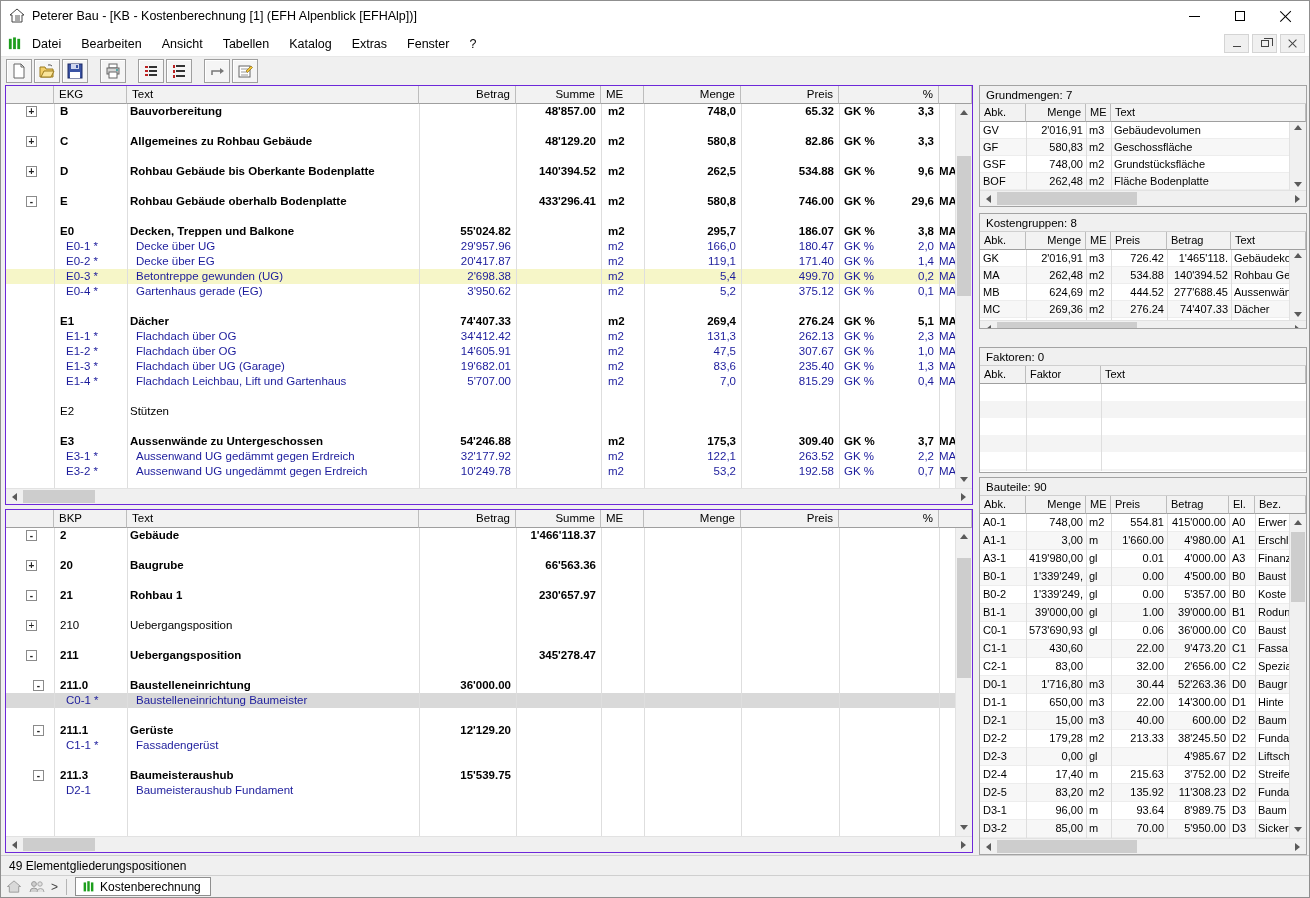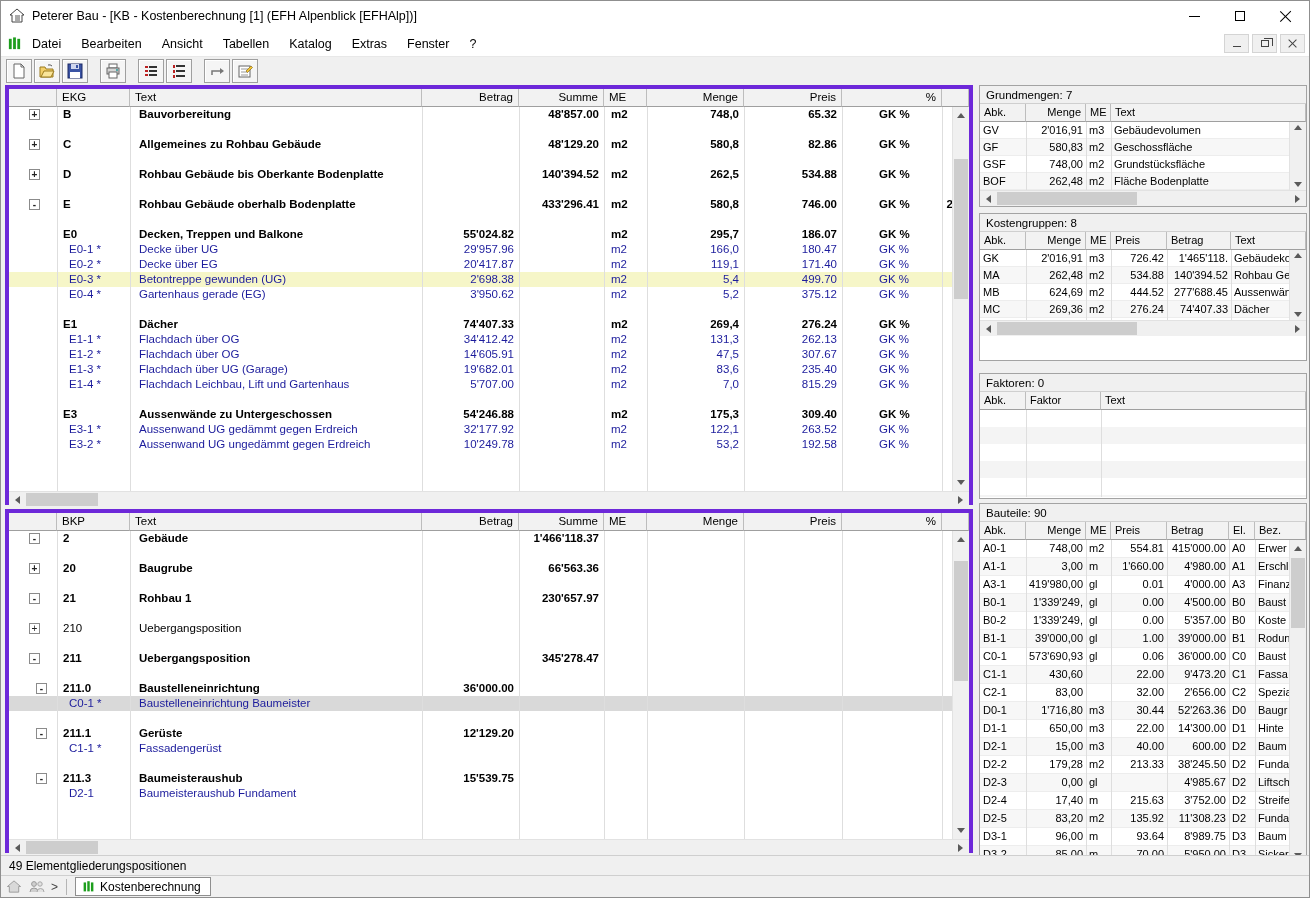--- a/index.html
+++ b/index.html
@@ -39,43 +39,43 @@
   .tb-btn { width:26px; height:24px; border:1px solid #9f9f9f; background:#f5f5f5;
             box-shadow:inset 1px 1px 0 #fff; display:flex; align-items:center; justify-content:center; }
   .tb-gap { width:8px; }
 
   
   .main { position:absolute; top:84px; left:0; right:0; height:770px; background:#f0f0f0; }
   .left-pane { position:absolute; left:4px; top:0; width:968px; height:770px; }
   .right-pane { position:absolute; left:978px; top:0; width:328px; height:770px; }
 
   
-  .grid { border:4px solid #6d28d9; background:#fff; position:relative; }
+  .grid { border:1px solid #6d28d9; background:#fff; position:relative; }
   .grid-top { height:420px; }
   .grid-bottom { height:344px; margin-top:4px; }
   .ghead { display:flex; height:18px; }
   .hc { background:#f2f2f2; border-right:1px solid #bdbdbd; border-bottom:1px solid #9f9f9f;
         font-size:11.5px; height:18px; line-height:16px; padding:0 5px; overflow:hidden; white-space:nowrap; }
   .hc.num { text-align:right; }
   .gbody { position:relative; overflow:hidden; }
   .gbody-top { height:384px; }
   .gbody-bottom { height:308px; }
   .content { position:absolute; left:0; top:0; right:17px; bottom:0; overflow:hidden; }
   .vl { position:absolute; top:0; bottom:0; width:1px; background:#dedede; pointer-events:none; }
 
   .r { display:flex; height:15px; line-height:15px; font-size:11.5px; color:#000; }
   .r.gap { margin-top:15px; }
   .r.bold { font-weight:bold; }
   .r.child { color:#1c1c9c; }
   .r.sel-y { background:#f6f6c8; }
   .r.sel-g { background:#d9d9d9; }
   .ce { overflow:hidden; white-space:nowrap; flex:none; }
-  .w-exp{width:48px;} .w-id{width:73px;padding-left:6px;} .w-text{width:292px;padding-left:9px;}
+  .w-exp{width:48px;} .w-id{width:73px;padding-left:6px;} .w-text{width:292px;padding-left:3px;}
   .w-b{width:97px;} .w-s{width:85px;} .w-me{width:43px;padding-left:7px;}
-  .w-m{width:97px;} .w-p{width:98px;} .w-gk{width:100px;display:flex;margin-left:32px;} .w-ma{flex:1;}
+  .w-m{width:97px;} .w-p{width:98px;} .w-gk{width:100px;display:flex;} .w-ma{flex:1;}
   .num { text-align:right; padding-right:5px; }
   .child .w-id { padding-left:12px; } .child .w-text { padding-left:9px; }
   .i1 .w-id { }
   .gk-lbl { padding-left:5px; } .gk-val { flex:1; text-align:right; padding-right:5px; }
   .exp { display:inline-block; width:11px; height:11px; border:1px solid #8b8b8b; background:#fff;
          font-size:10px; line-height:9px; text-align:center; margin:2px 0 0 20px; color:#222; }
   .ind .exp { margin-left:27px; }
   .exp:empty { visibility:hidden; }
 
   
@@ -461,20 +461,35 @@
                 <span class="ce w-s num"></span>
                 <span class="ce w-me">m2</span>
                 <span class="ce w-m num">7,0</span>
                 <span class="ce w-p num">815.29</span>
                 <span class="ce w-gk">
                   <span class="gk-lbl">GK %</span>
                   <span class="gk-val">0,4</span>
                 </span>
                 <span class="ce w-ma">MA</span>
               </div>
+              <div class="r gap i1">
+                <span class="ce w-exp"><span class="exp"></span></span>
+                <span class="ce w-id">E2</span>
+                <span class="ce w-text">Stützen</span>
+                <span class="ce w-b num"></span>
+                <span class="ce w-s num"></span>
+                <span class="ce w-me"></span>
+                <span class="ce w-m num"></span>
+                <span class="ce w-p num"></span>
+                <span class="ce w-gk">
+                  <span class="gk-lbl"></span>
+                  <span class="gk-val"></span>
+                </span>
+                <span class="ce w-ma"></span>
+              </div>
               <div class="r bold gap i1">
                 <span class="ce w-exp"><span class="exp"></span></span>
                 <span class="ce w-id">E3</span>
                 <span class="ce w-text">Aussenwände zu Untergeschossen</span>
                 <span class="ce w-b num">54'246.88</span>
                 <span class="ce w-s num"></span>
                 <span class="ce w-me">m2</span>
                 <span class="ce w-m num">175,3</span>
                 <span class="ce w-p num">309.40</span>
                 <span class="ce w-gk">
@@ -778,21 +793,21 @@
           <div class="sb-btn" style="left:0">
               <div class="tri-l"></div>
             </div>
           <div class="sb-thumb-h" style="left:17px;width:140px"></div>
           <div class="sb-btn" style="right:0">
               <div class="tri-r"></div>
             </div>
         </div>
       </div>
 
-      <div class="panel" style="height:148px;margin-bottom:12px">
+      <div class="panel" style="height:116px;margin-bottom:18px">
         <div class="p-title">Kostengruppen:  8</div>
         <div class="p-head">
           <div class="hc pw-abk">Abk.</div>
           <div class="hc pw-menge num">Menge</div>
           <div class="hc pw-me">ME</div>
           <div class="hc pw-preis">Preis</div>
           <div class="hc pw-betr2">Betrag</div>
           <div class="hc pw-rest">Text</div>
         </div>
         <div style="position:relative;height:70px">

